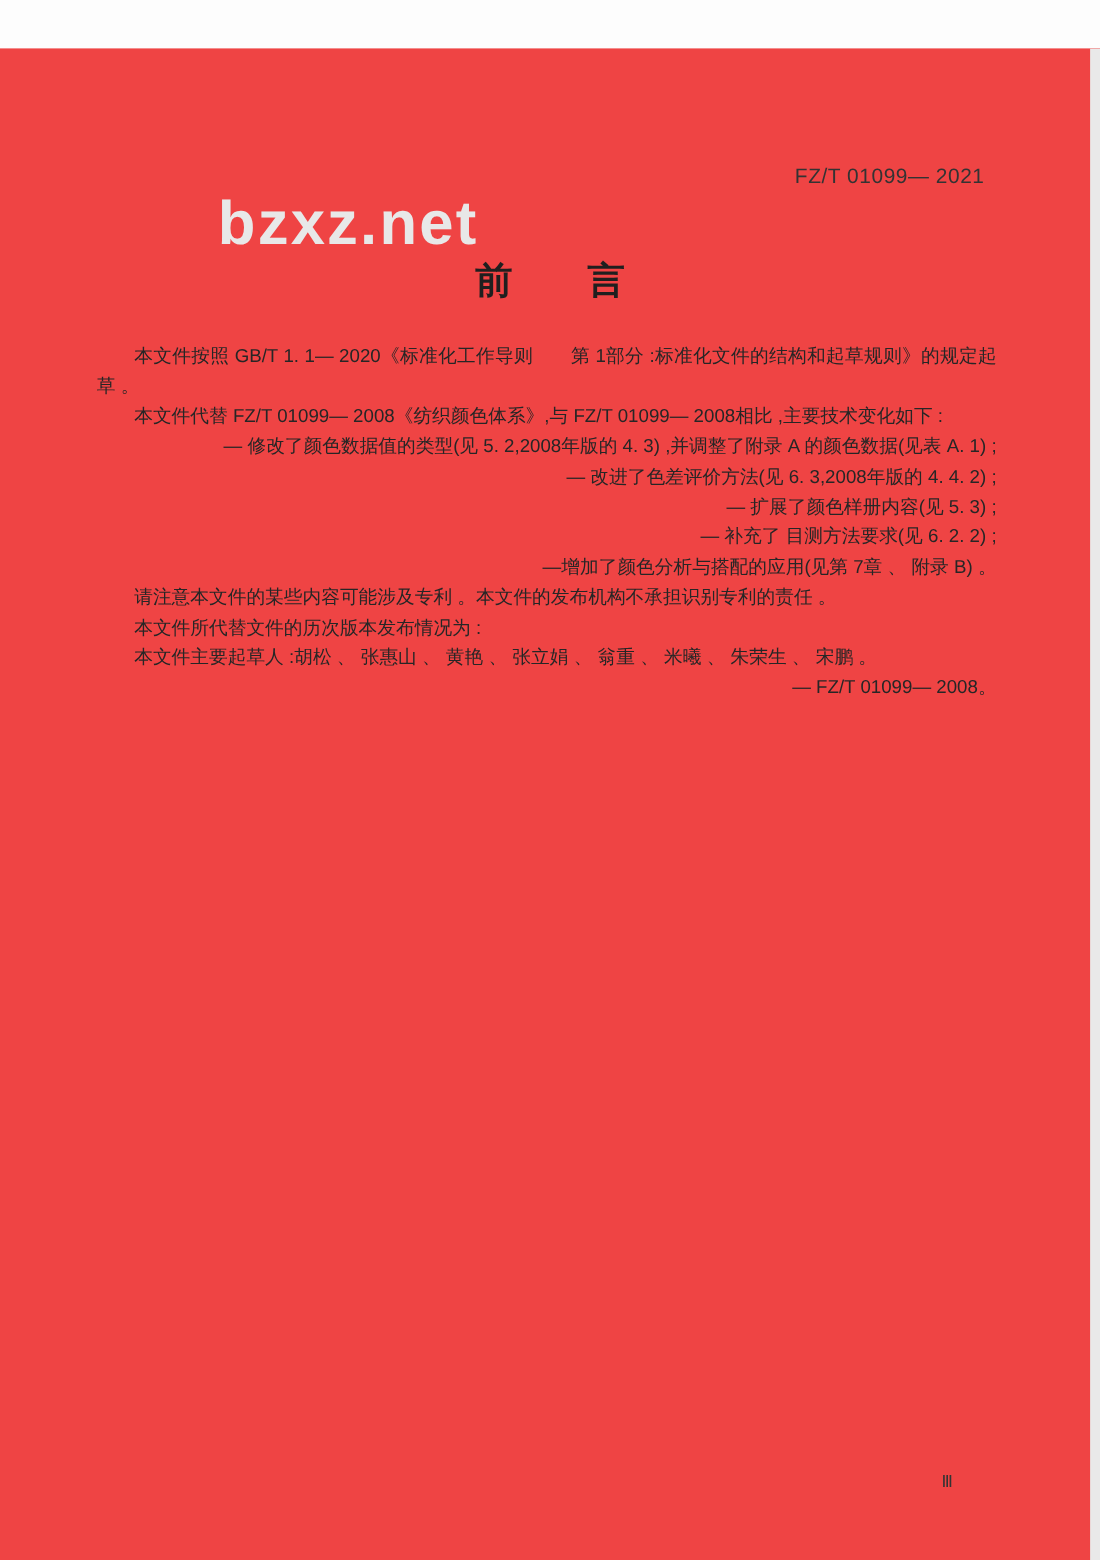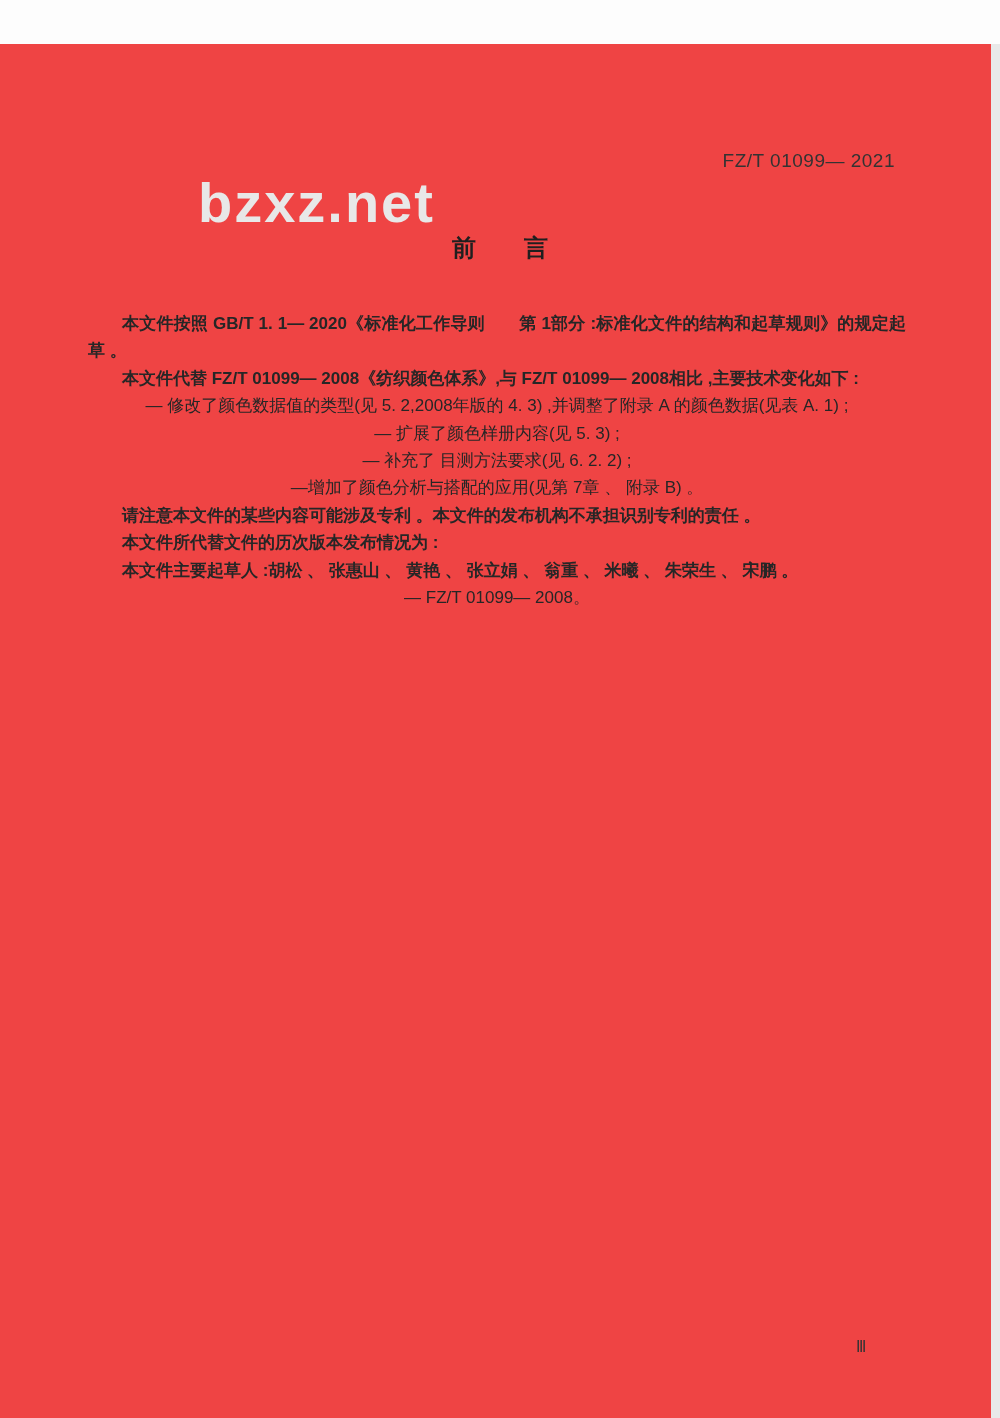--- a/index.html
+++ b/index.html
@@ -26,30 +26,30 @@
   }
   .watermark{
     position:absolute;left:198px;top:126px;
     font-size:56px;font-weight:bold;letter-spacing:2px;
     color:#e8e8e8;
     user-select:none;
   }
   .title{
     position:absolute;top:188px;left:0;width:100%;
     margin:0;text-align:center;
-    font-size:24px;font-weight:600;color:#1f1f1f;
+    font-size:34px;font-weight:600;color:#1f1f1f;
   }
   .content{
     position:absolute;left:88px;top:266px;width:818px;
     font-size:17px;line-height:27.4px;
     text-align:justify;
   }
   .content p{margin:0;padding:0;}
-  .para{text-indent:2em;font-weight:bold;}
-  .list{padding-left:48px;text-indent:0;text-align:center;}
+  .para{text-indent:2em;}
+  .list{padding-left:48px;text-indent:0;text-align:right;}
   .page-number{
     position:absolute;left:856px;top:1294px;
     font-size:15px;color:#333333;
   }
 </style>
 </head>
 <body>
 
 <div class="page">
 
@@ -59,20 +59,21 @@
   <div class="doc-number">FZ/T 01099— 2021</div>
 
   <div class="watermark">bzxz.net</div>
 
   <h1 class="title">前　　言</h1>
 
   <div class="content">
     <p class="para">本文件按照 GB/T 1. 1— 2020《标准化工作导则　　第 1部分 :标准化文件的结构和起草规则》的规定起草 。</p>
     <p class="para">本文件代替 FZ/T 01099— 2008《纺织颜色体系》,与 FZ/T 01099— 2008相比 ,主要技术变化如下 :</p>
     <p class="list">— 修改了颜色数据值的类型(见 5. 2,2008年版的 4. 3) ,并调整了附录 A 的颜色数据(见表 A. 1) ;</p>
+    <p class="list">— 改进了色差评价方法(见 6. 3,2008年版的 4. 4. 2) ;</p>
     <p class="list">— 扩展了颜色样册内容(见 5. 3) ;</p>
     <p class="list">— 补充了 目测方法要求(见 6. 2. 2) ;</p>
     <p class="list">—增加了颜色分析与搭配的应用(见第 7章 、 附录 B) 。</p>
     <p class="para">请注意本文件的某些内容可能涉及专利 。本文件的发布机构不承担识别专利的责任 。</p>
     <p class="para">本文件所代替文件的历次版本发布情况为 :</p>
     <p class="para">本文件主要起草人 :胡松 、 张惠山 、 黄艳 、 张立娟 、 翁重 、 米曦 、 朱荣生 、 宋鹏 。</p>
     <p class="list">— FZ/T 01099— 2008。</p>
   </div>
 
   <div class="page-number">Ⅲ</div>

